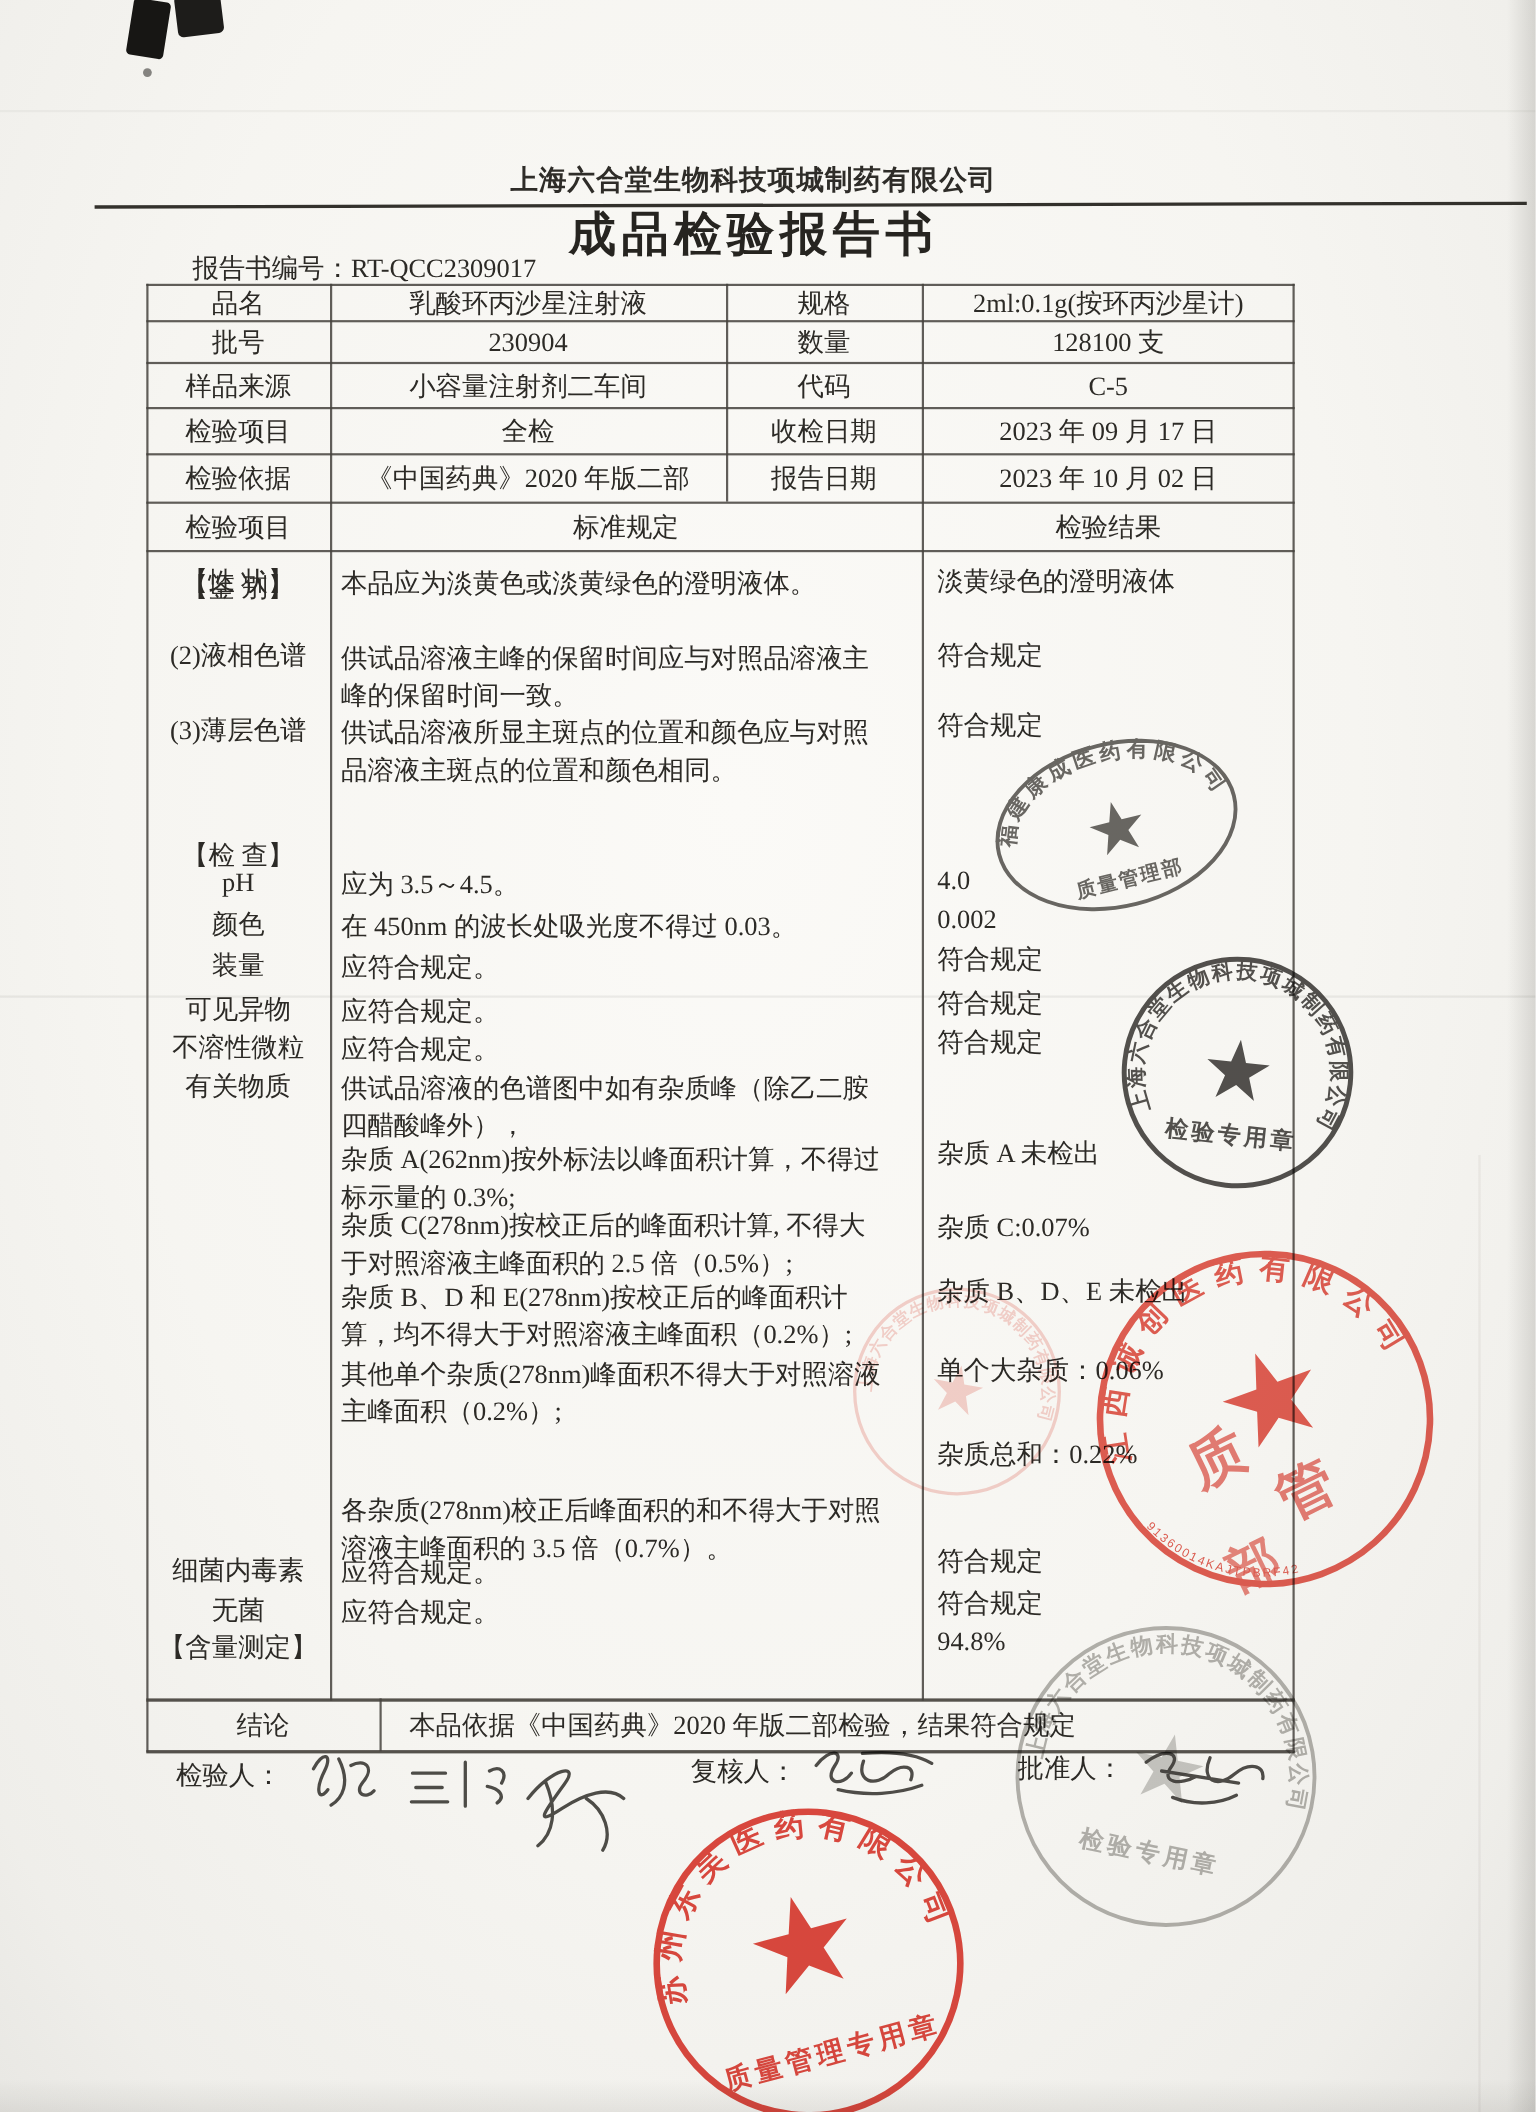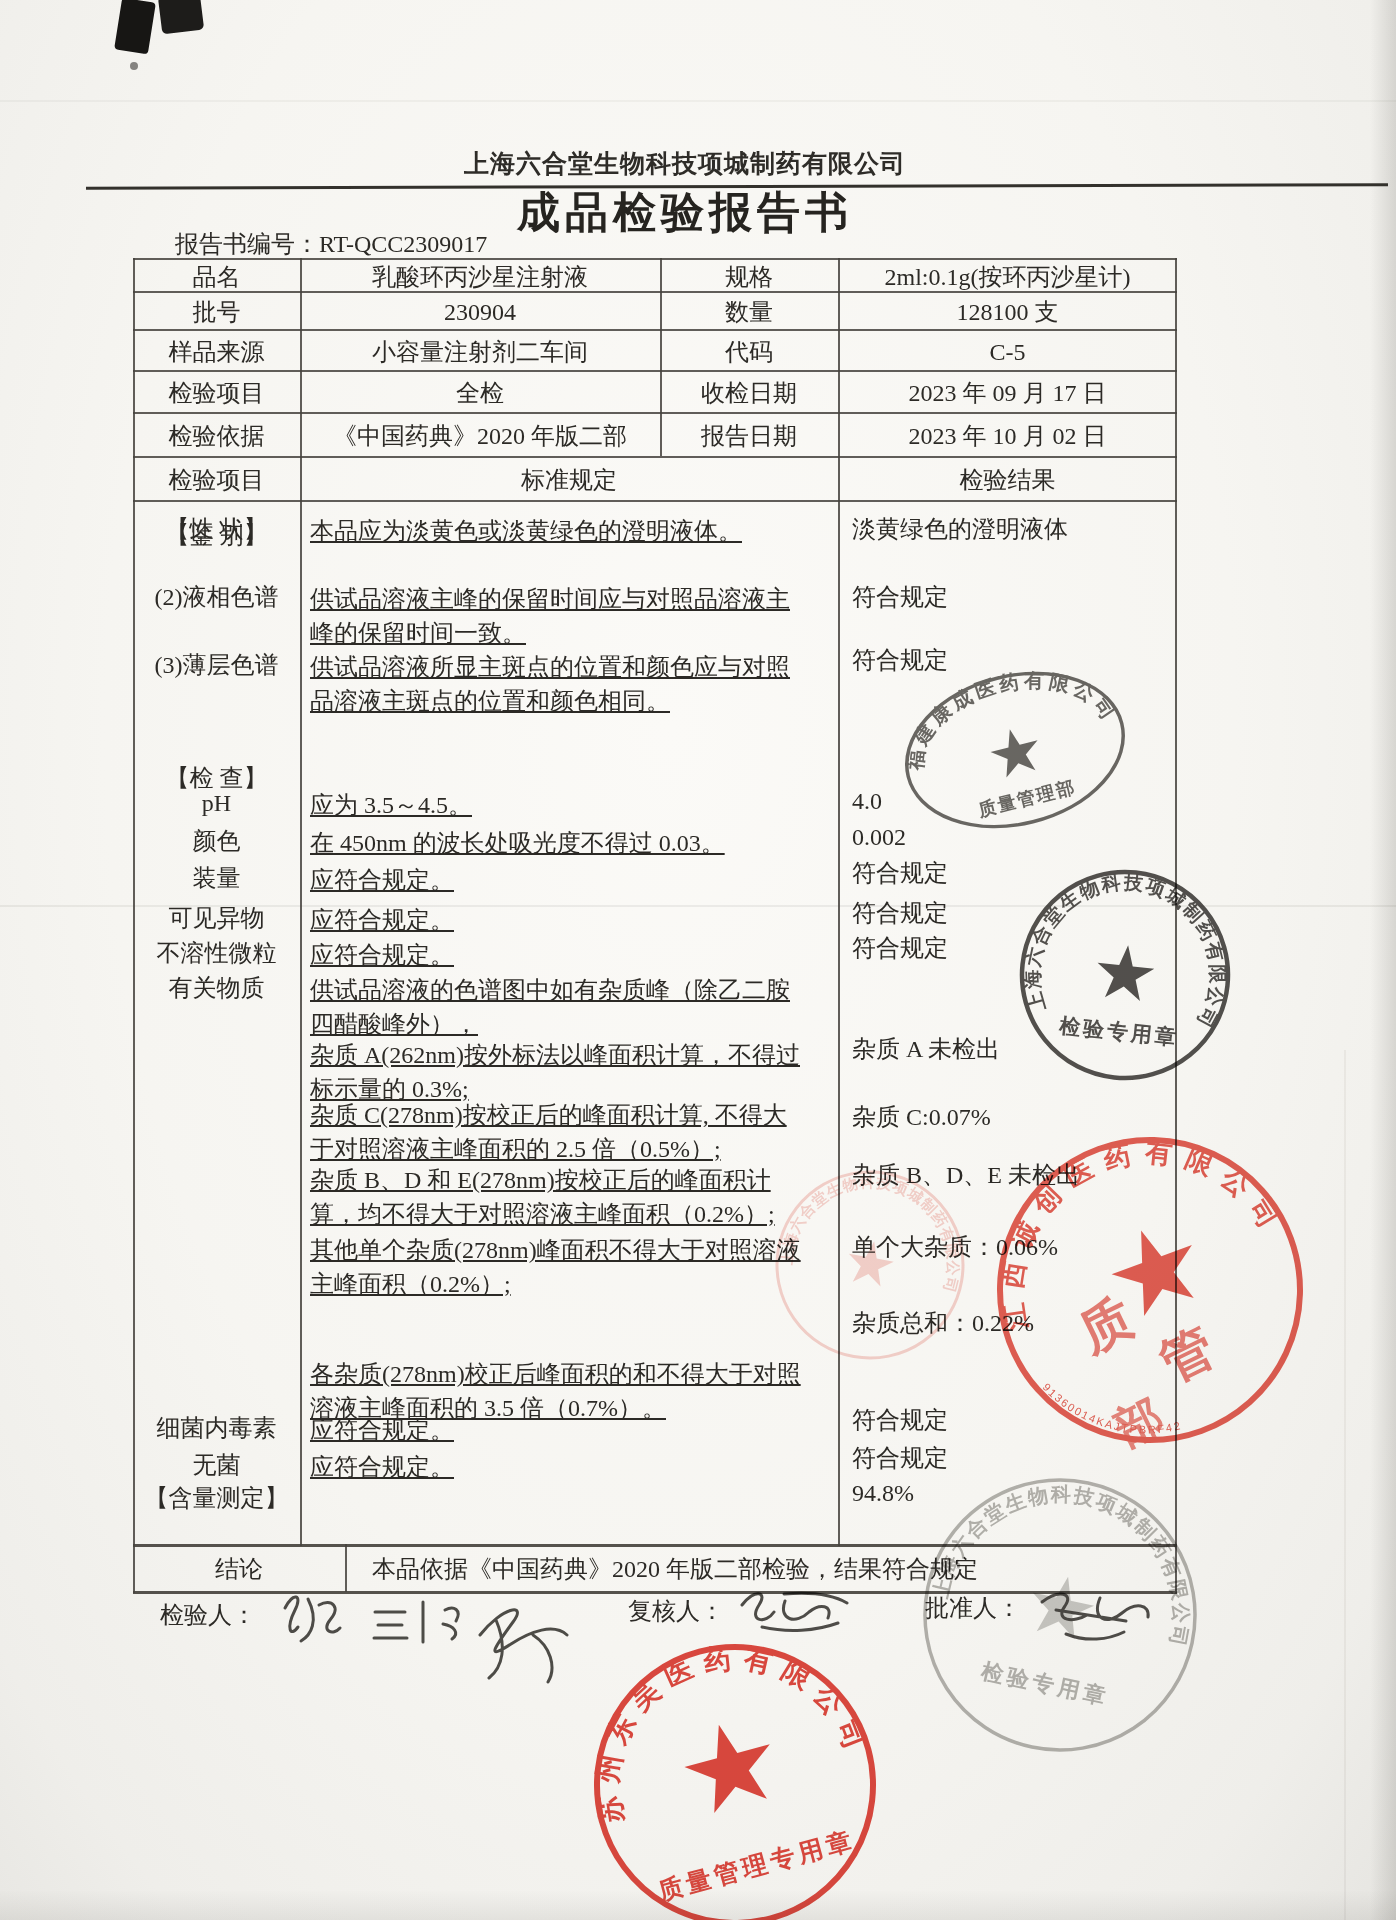--- a/index.html
+++ b/index.html
@@ -2,21 +2,21 @@
 <html><head>
 <meta charset="utf-8">
 <style>
   html,body{margin:0;padding:0;}
   body{width:1396px;height:1920px;position:relative;overflow:hidden;
        font-family:"Liberation Serif","DejaVu Serif",serif;
        background:#e9e8e4;}
   .paper{position:absolute;inset:0;
        background:radial-gradient(ellipse at 48% 38%, #fbfaf7 0%, #f6f5f1 55%, #efeeea 85%, #e6e5e1 100%);}
   .txt{position:absolute;color:#2c2a26;font-size:24px;line-height:30px;white-space:nowrap;}
-  .wrap{white-space:normal;line-height:34px;text-decoration:underline;}
+  .wrap{white-space:normal;line-height:34px;}
   .ctr{text-align:center;}
   
   .hl{position:absolute;height:2px;background:#45423d;opacity:.85;}
   .vl{position:absolute;width:2px;background:#45423d;opacity:.85;}
   .thick{height:3px;background:#38352f;}
   
   .company{position:absolute;left:0;top:147px;width:1370px;text-align:center;
            font-size:25px;font-weight:bold;letter-spacing:1px;color:#2e2c28;}
   .title{position:absolute;left:0;top:184px;width:1370px;text-align:center;
          font-size:43px;font-weight:bold;letter-spacing:5px;color:#262420;}

